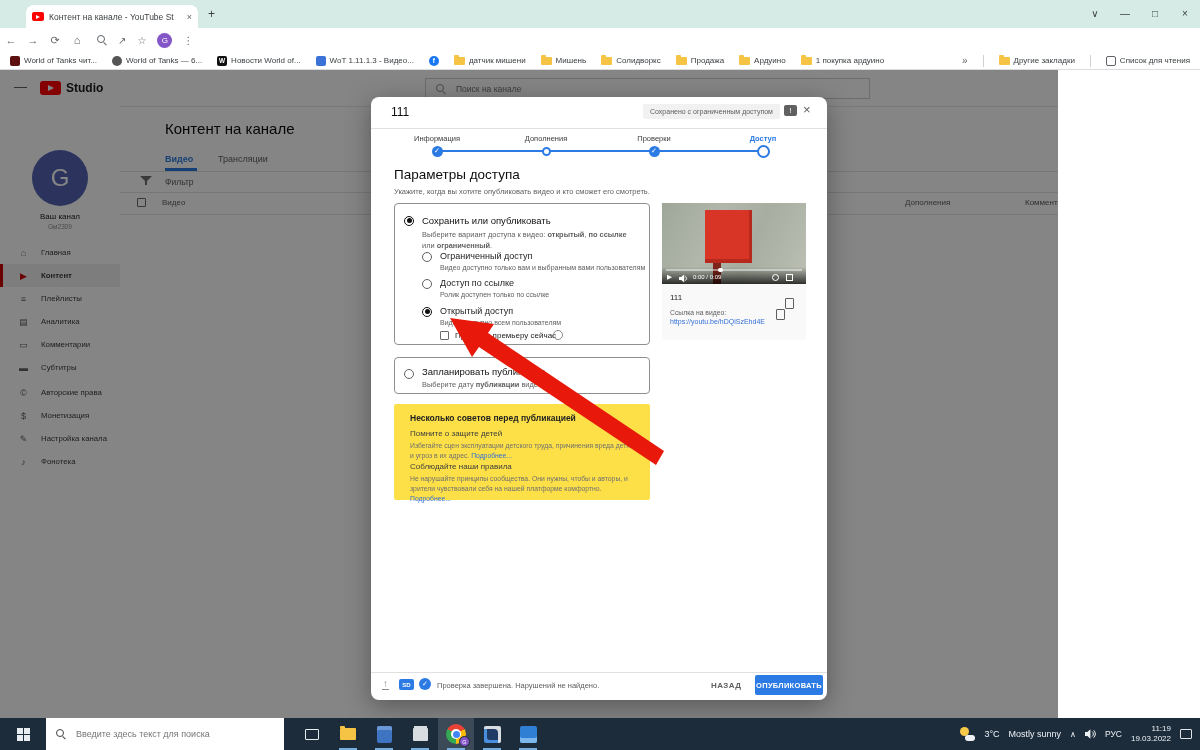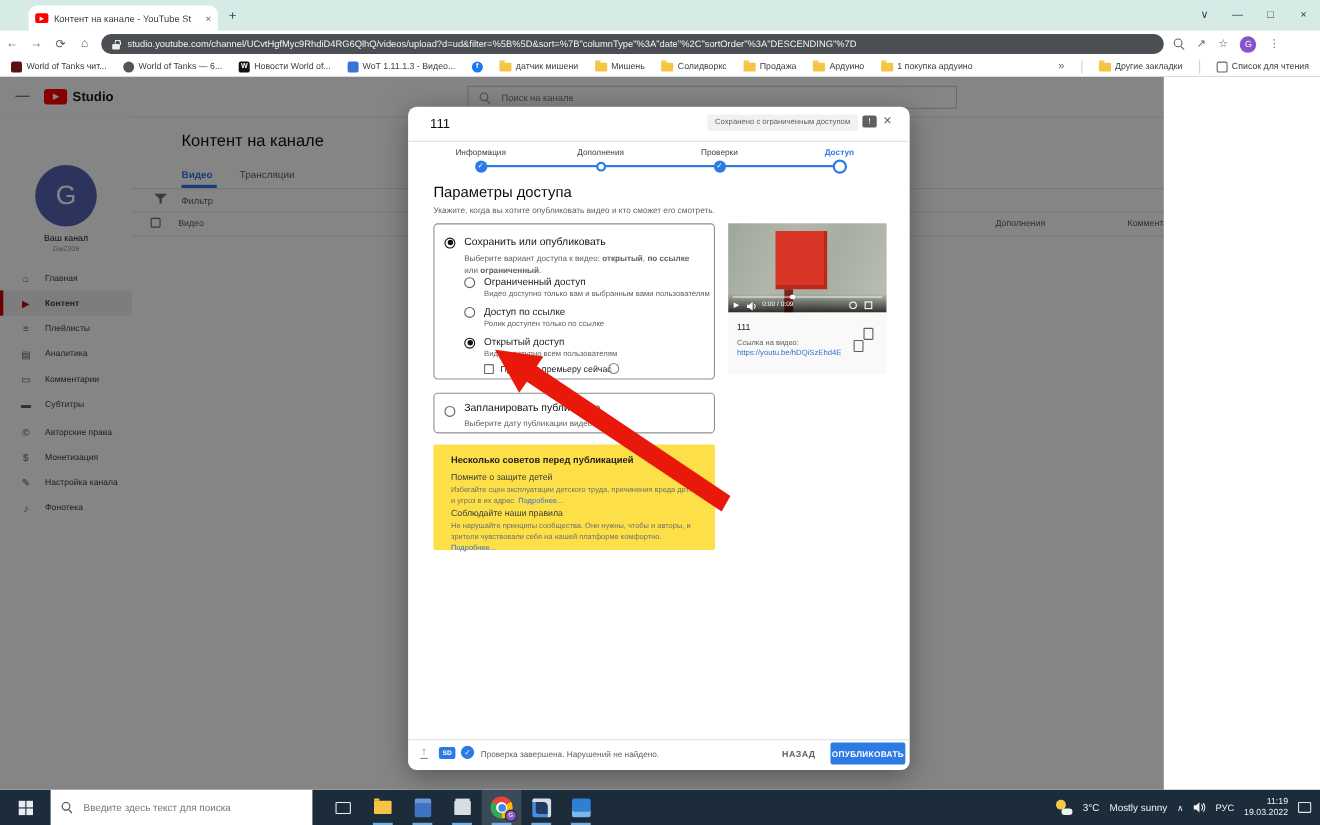--- a/index.html
+++ b/index.html
@@ -112,24 +112,20 @@
       <span class="winbtn">□</span>
       <span class="winbtn">×</span>
     </div>
   </div>
 
   <div class="abs toolbar">
     <span class="navic">←</span>
     <span class="navic">→</span>
     <span class="navic">⟳</span>
     <span class="navic">⌂</span>
-    <div class="omnibox">
-      <span class="lock"></span>
-      <span class="url">studio.youtube.com/channel/UCvtHgfMyc9RhdiD4RG6QlhQ/videos/upload?d=ud&amp;filter=%5B%5D&amp;sort=%7B"columnType"%3A"date"%2C"sortOrder"%3A"DESCENDING"%7D</span>
-    </div>
     <div class="flex" style="gap:11px;margin-left:9px">
       <span class="mag"></span>
       <span style="font-size:10px;color:#5f6368">↗</span>
       <span style="font-size:10px;color:#5f6368">☆</span>
       <span class="avatar-sm">G</span>
       <span style="font-size:10px;color:#5f6368;margin-right:4px">⋮</span>
     </div>
   </div>
 
   <div class="abs bookbar">
@@ -324,21 +320,21 @@
       <div class="abs d4" style="left:45px;top:115px">Видео доступно всем пользователям</div>
 
       <span class="abs chkbox" style="left:45px;top:127px"></span>
       <div class="abs" style="left:60px;top:127px;font-size:8px;color:#222">Провести премьеру сейчас</div>
       <span class="abs qmark" style="left:158px;top:126px"></span>
     </div>
 
     <div class="obox" style="left:23px;top:260px;width:256px;height:37px">
       <span class="abs radio" style="left:9px;top:11px"></span>
       <div class="abs d1" style="left:27px;top:8px">Запланировать публикацию</div>
-      <div class="abs d2" style="left:27px;top:21px;width:220px"><span>Выберите дату </span><span style="font-weight: normal;">публикации</span><span> видео.</span></div>
+      <div class="abs d2" style="left:27px;top:21px;width:220px"><span>Выберите дату </span><span style="font-weight: bold;">публикации</span><span> видео.</span></div>
     </div>
 
     <div class="abs" style="left:23px;top:307px;width:256px;height:96px;background:#fde047;border-radius:2px">
       <div class="abs" style="left:16px;top:9px;font-size:8.5px;font-weight:bold;color:#222">Несколько советов перед публикацией</div>
       <div class="abs" style="left:16px;top:25px;font-size:8px;color:#3c3c3c">Помните о защите детей</div>
       <div class="abs" style="left:16px;top:37px;width:226px;font-size:6.8px;line-height:1.45;color:#707070">
         <span>Избегайте сцен эксплуатации детского труда, причинения вреда детям и угроз в их адрес.</span>
         <span class="link">Подробнее...</span>
       </div>
       <div class="abs" style="left:16px;top:58px;font-size:8px;color:#3c3c3c">Соблюдайте наши правила</div>

